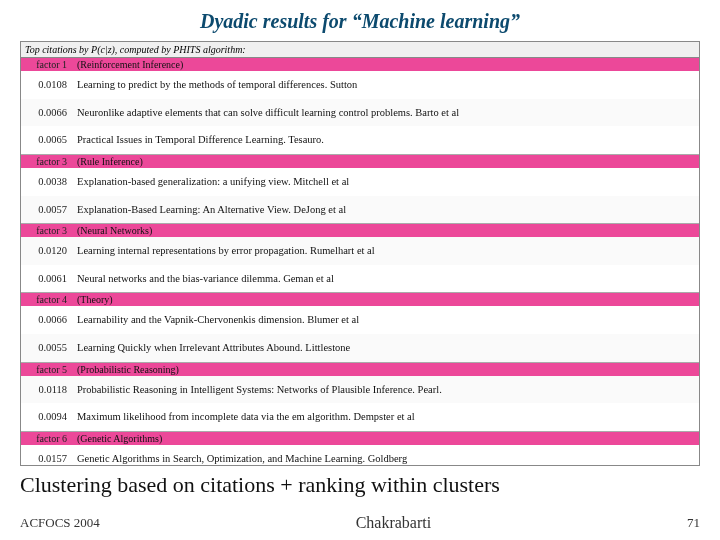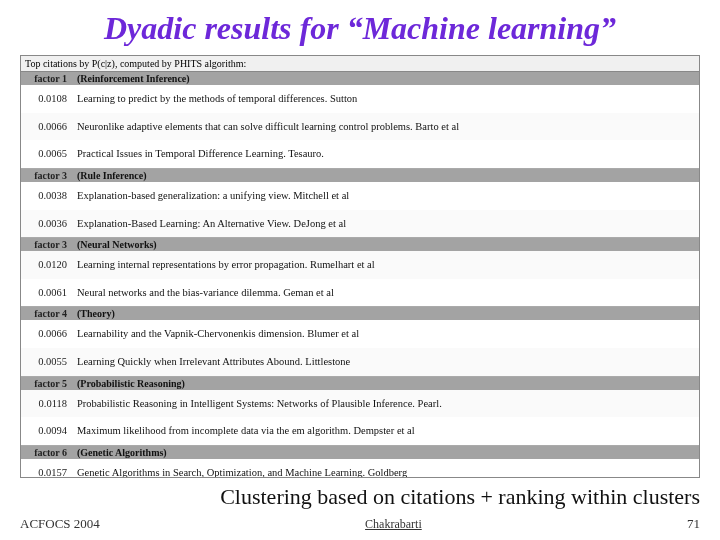--- a/index.html
+++ b/index.html
@@ -11,23 +11,23 @@
       overflow: hidden;
     }
     .page {
       width: 720px;
       height: 540px;
       display: flex;
       flex-direction: column;
       padding: 10px 20px 8px 20px;
     }
     .title {
-      font-size: 32px;
+      font-size: 20px;
       font-weight: bold;
-      color: #6d28d9;
+      color: #0c4a6e;
       text-align: center;
       margin-bottom: 8px;
       font-style: italic;
     }
     .table-container {
       border: 1px solid #888;
       flex: 1;
       overflow: hidden;
       font-size: 10.5px;
     }
@@ -35,22 +35,22 @@
       width: 100%;
       border-collapse: collapse;
     }
     .header-row td {
       background: #f0f0f0;
       border-bottom: 1px solid #888;
       padding: 2px 4px;
       font-size: 10px;
     }
     .factor-row td {
-      background: #a3a3a3;
-      font-weight: bold;
+      background: #ec4899;
+      font-weight: normal;
       padding: 1px 4px;
       border-top: 1px solid #aaa;
       font-size: 10px;
     }
     .data-row td {
       padding: 7px 4px;
       vertical-align: top;
       line-height: 1.3;
     }
     .data-row:nth-child(even) td {
@@ -61,39 +61,39 @@
       text-align: right;
       padding-right: 6px;
       white-space: nowrap;
       color: #222;
     }
     td.citation {
       color: #111;
     }
     .subtitle {
       font-size: 22px;
-      text-align: right;
+      text-align: left;
       margin-top: 6px;
       margin-bottom: 4px;
       color: #111;
     }
     .footer {
       display: flex;
       justify-content: space-between;
       align-items: center;
       font-size: 13px;
       color: #333;
-      margin-top: 2px;
+      margin-top: 12px;
       gap: 40px;
     }
     .footer-center {
-      font-size: 12px;
-      text-decoration: underline;
+      font-size: 16px;
     }
     .header-italic {
+      font-style: italic;
     }
   </style>
 </head>
 <body>
 
 <div class="page">
   <div class="title">Dyadic results for “Machine learning”</div>
 
   <div class="table-container">
     <table>
@@ -119,21 +119,21 @@
           </tr>
           <tr class="factor-row">
             <td class="score">factor 3</td>
             <td class="citation">(Rule Inference)</td>
           </tr>
           <tr class="data-row">
             <td class="score">0.0038</td>
             <td class="citation">Explanation-based generalization: a unifying view. Mitchell et al</td>
           </tr>
           <tr class="data-row">
-            <td class="score">0.0036</td>
+            <td class="score">0.0057</td>
             <td class="citation">Explanation-Based Learning: An Alternative View. DeJong et al</td>
           </tr>
           <tr class="factor-row">
             <td class="score">factor 3</td>
             <td class="citation">(Neural Networks)</td>
           </tr>
           <tr class="data-row">
             <td class="score">0.0120</td>
             <td class="citation">Learning internal representations by error propagation. Rumelhart et al</td>
           </tr>

